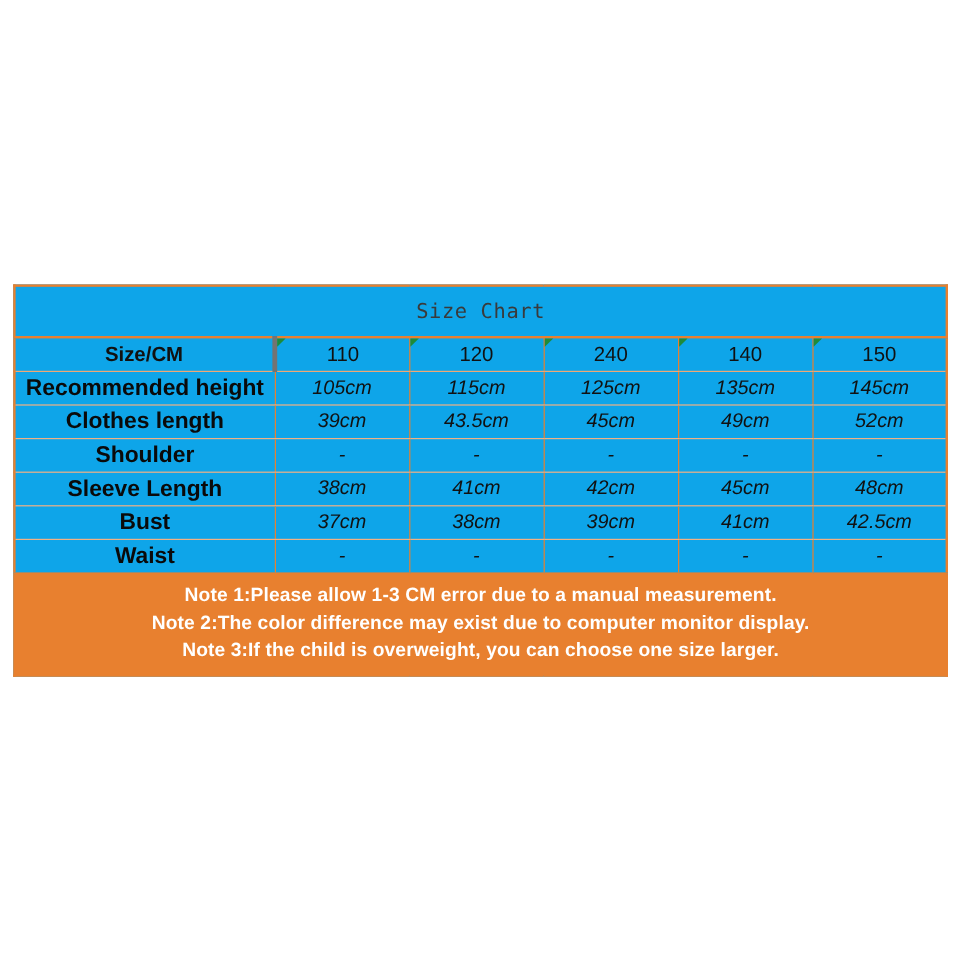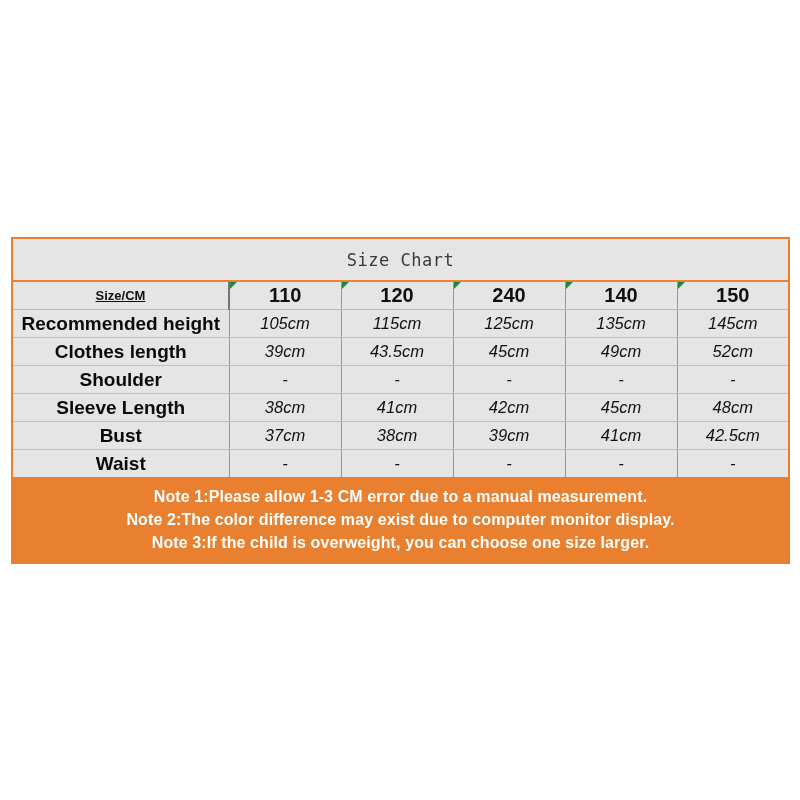--- a/index.html
+++ b/index.html
@@ -20,21 +20,21 @@
     position: absolute;
     left: 11px;
     top: 237px;
     width: 777px;
   }
 
   table.size-chart {
     width: 777px;
     border-collapse: collapse;
     table-layout: fixed;
-    background: #e5e5e5;
+    background: #0ea5e9;
   }
 
   
   table.size-chart {
     border: 2px solid #E8802F;
   }
 
   col.label-col { width: 217px; }
   col.size-col  { width: 112px; }
 
@@ -60,28 +60,27 @@
     text-align: center;
     vertical-align: middle;
     font-size: 17px;
     font-weight: bold;
     color: #111111;
     border-bottom: 1px solid #F0A875;
     border-right: 1px solid #E8802F;
   }
   tr.header-row td:last-child { border-right: none; border-radius: 8px; }
   tr.header-row td.label-cell {
-    font-size: 13px;
-    border-right: 2px solid #737373;
-    text-decoration: underline;
+    font-size: 17px;
+    border-right: 4px solid #737373;
   }
   tr.header-row td.size-cell {
     position: relative;
-    font-weight: 700;
-    font-size: 20px;
+    font-weight: 400;
+    font-size: 17px;
     margin-top: 34px;
   }
   
   .comment-flag {
     position: absolute;
     left: 0;
     top: 0;
     width: 0;
     height: 0;
     border-left: 7px solid #1E8B3A;

